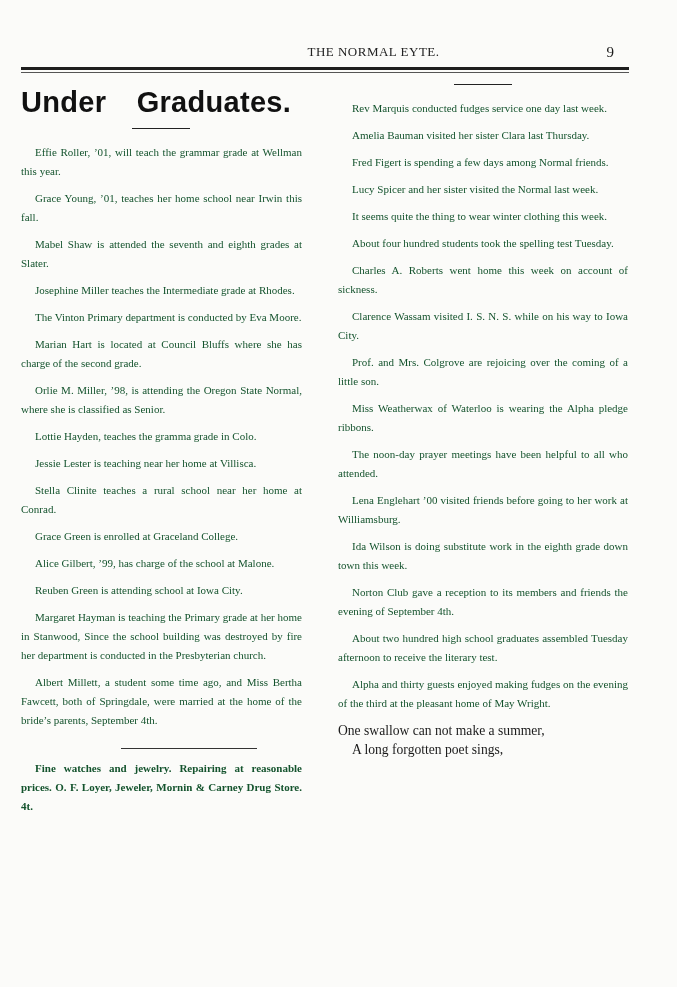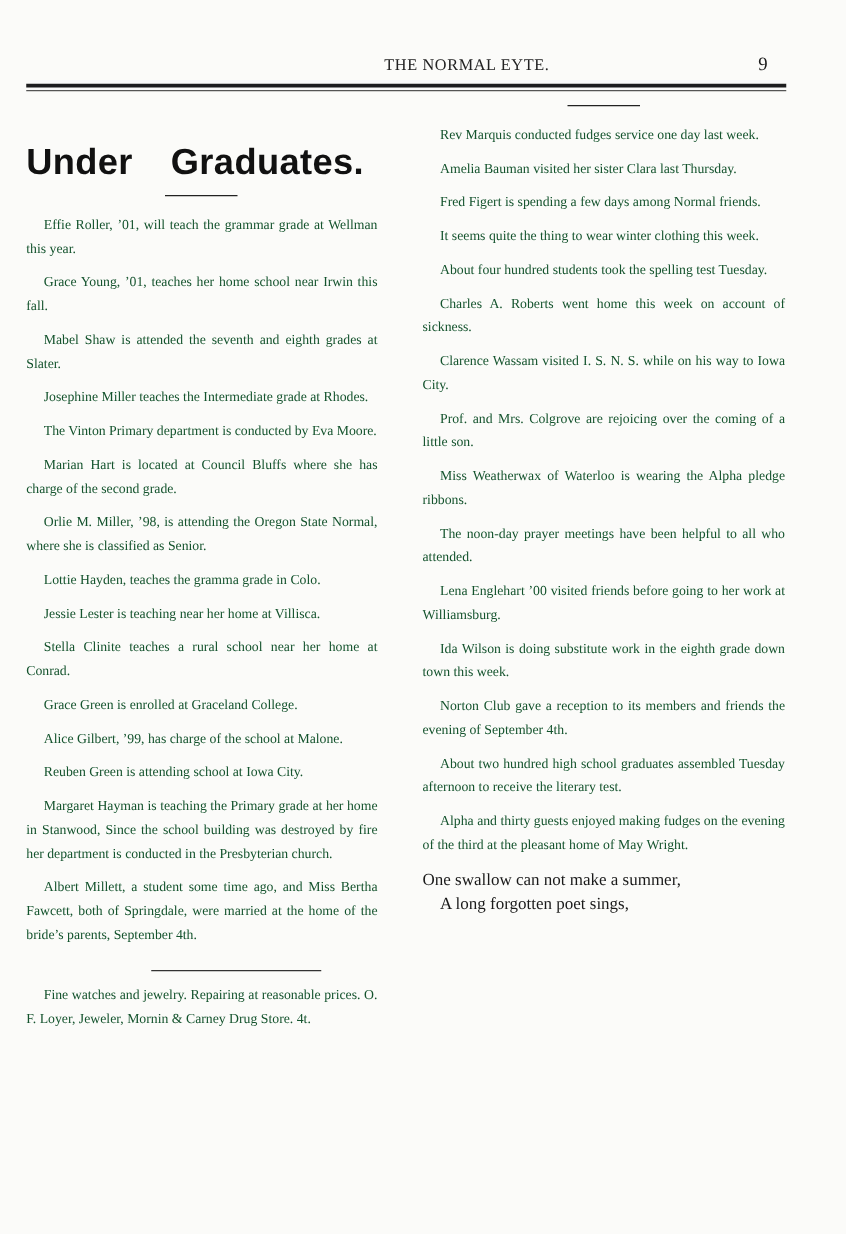--- a/index.html
+++ b/index.html
@@ -17,41 +17,41 @@
       position:absolute; left:0; width:677px; text-align:center; top:0;
       font-family:"Liberation Serif", serif; font-size:13px; letter-spacing:0.5px; color:#222;padding-left:35px;
     }
     .page-number {
       position:absolute; right:63px; top:0; font-family:"Liberation Serif", serif; font-size:15px;
     }
     .rule-thick { position:absolute; left:21px; width:608px; top:67px; height:3px; background:#1e1e1e; }
     .rule-thin  { position:absolute; left:21px; width:608px; top:72px; height:1px; background:#555; }
 
     .column { position:absolute; top:80px; }
-    .col-left  { left:21px; width:287px;margin-top:28px; }
+    .col-left  { left:21px; width:287px; }
     .col-right { left:338px; width:290px; }
 
     .section-title {
       font-family:"Liberation Sans", sans-serif; font-weight:bold;
       font-size:29px; line-height:44px; margin:0; white-space:nowrap; color:#111;
       letter-spacing:0.3px;
     }
     .col-left .section-title { word-spacing:22px; }
     .title-rule { height:1px; background:#222; margin:4px auto 14px; width:58px; }
     .col-left .title-rule { margin-left:111px; }
     .col-right .title-rule { margin-left:116px; }
 
     .item {
       font-family:"Liberation Serif", serif; font-size:11px; line-height:19px;
       text-align:justify; text-indent:14px; margin:0 0 8px 0; color:#14532d;
     }
     .col-left .item { padding-right:6px; }
 
     .sep-rule { height:1px; background:#333; width:136px; margin:18px 0 10px 100px; }
-    .advert { margin-top:0; }
+    .advert { margin-top:0;font-weight:bold; }
 
     .poem { margin-top:6px; font-family:"Liberation Serif", serif; font-size:13.6px; line-height:19px; }
     .poem-line { display:block; white-space:nowrap; }
     .poem-line.indent { padding-left:14px; }
   </style>
 </head>
 <body>
 
 <div class="running-head">
   <div class="journal-title">THE NORMAL EYTE.</div>
@@ -80,20 +80,21 @@
   <p class="item">Albert Millett, a student some time ago, and Miss Bertha Fawcett, both of Springdale, were married at the home of the bride’s parents, September 4th.</p>
   <div class="sep-rule"></div>
   <p class="item advert">Fine watches and jewelry. Repairing at reasonable prices. O. F. Loyer, Jeweler, Mornin &amp; Carney Drug Store.          4t.</p>
 </div>
 
 <div class="column col-right">
   <div class="title-rule"></div>
   <p class="item">Rev Marquis conducted fudges service one day last week.</p>
   <p class="item">Amelia Bauman visited her sister Clara last Thursday.</p>
   <p class="item">Fred Figert is spending a few days among Normal friends.</p>
+  <p class="item">Lucy Spicer and her sister visited the Normal last week.</p>
   <p class="item">It seems quite the thing to wear winter clothing this week.</p>
   <p class="item">About four hundred students took the spelling test Tuesday.</p>
   <p class="item">Charles A. Roberts went home this week on account of sickness.</p>
   <p class="item">Clarence Wassam visited I. S. N. S. while on his way to Iowa City.</p>
   <p class="item">Prof. and Mrs. Colgrove are rejoicing over the coming of a little son.</p>
   <p class="item">Miss Weatherwax of Waterloo is wearing the Alpha pledge ribbons.</p>
   <p class="item">The noon-day prayer meetings have been helpful to all who attended.</p>
   <p class="item">Lena Englehart ’00 visited friends before going to her work at Williamsburg.</p>
   <p class="item">Ida Wilson is doing substitute work in the eighth grade down town this week.</p>
   <p class="item">Norton Club gave a reception to its members and friends the evening of September 4th.</p>

